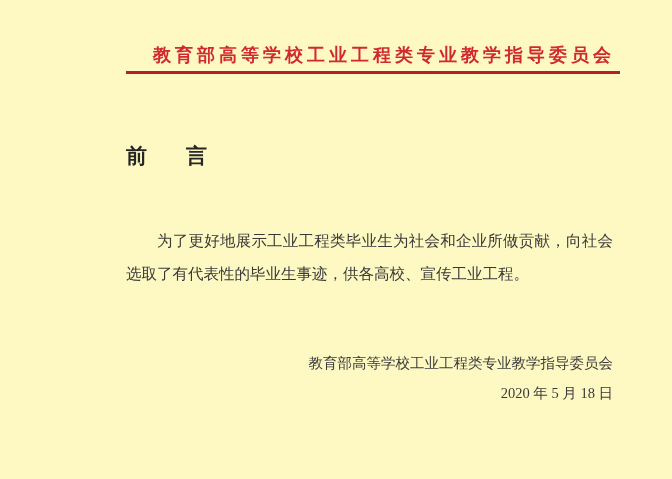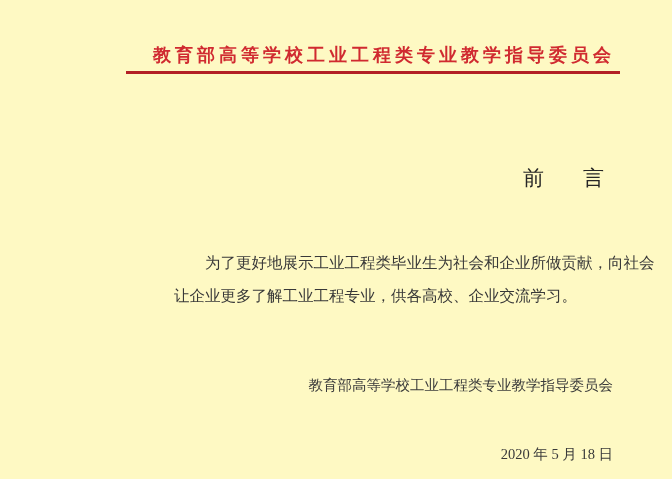--- a/index.html
+++ b/index.html
@@ -40,34 +40,33 @@
     width: 494px;
     height: 3px;
     background: #b32025;
     border: none;
   }
   .content {
     margin-left: 78px;
     width: 487px;
   }
   .doc-title {
-    margin-top: 92px;
-    text-align: right;
+    margin-top: 70px;
+    text-align: left;
     font-size: 21px;
     line-height: 24px;
-    font-weight: 400;
+    font-weight: 700;
     letter-spacing: 9px;
     color: #262626;
     white-space: nowrap;
   }
   .body-text {
     margin-top: 56px;
     font-size: 15.5px;
     color: #383838;
-    margin-left: 48px;
   }
   .body-line {
     line-height: 33px;
     height: 33px;
     text-align: justify;
     text-align-last: justify;
     text-justify: inter-character;
     white-space: nowrap;
   }
   .body-line.first {
@@ -83,39 +82,38 @@
     font-size: 14.5px;
     color: #3a3a3a;
   }
   .signature-org {
     line-height: 30px;
     white-space: nowrap;
   }
   .signature-date {
     line-height: 30px;
     white-space: nowrap;
-    margin-top: 39px;
   }
 </style>
 </head>
 <body>
 
 <div class="page">
 
   <div class="letterhead">教育部高等学校工业工程类专业教学指导委员会</div>
 
   <div class="red-rule"></div>
 
   <div class="content">
 
     <div class="doc-title">前　言</div>
 
     <div class="body-text">
       <div class="body-line first">为了更好地展示工业工程类毕业生为社会和企业所做贡献，向社会</div>
-      <div class="body-line last">让企业更多了解工业工程专业，供各高校、企业交流学习。</div>
+      <div class="body-line last">选取了有代表性的毕业生事迹，供各高校、宣传工业工程。</div>
     </div>
 
     <div class="signature-block">
       <div class="signature-org">教育部高等学校工业工程类专业教学指导委员会</div>
       <div class="signature-date">2020 年 5 月 18 日</div>
     </div>
 
   </div>
 
   <div class="edge-line"></div>

